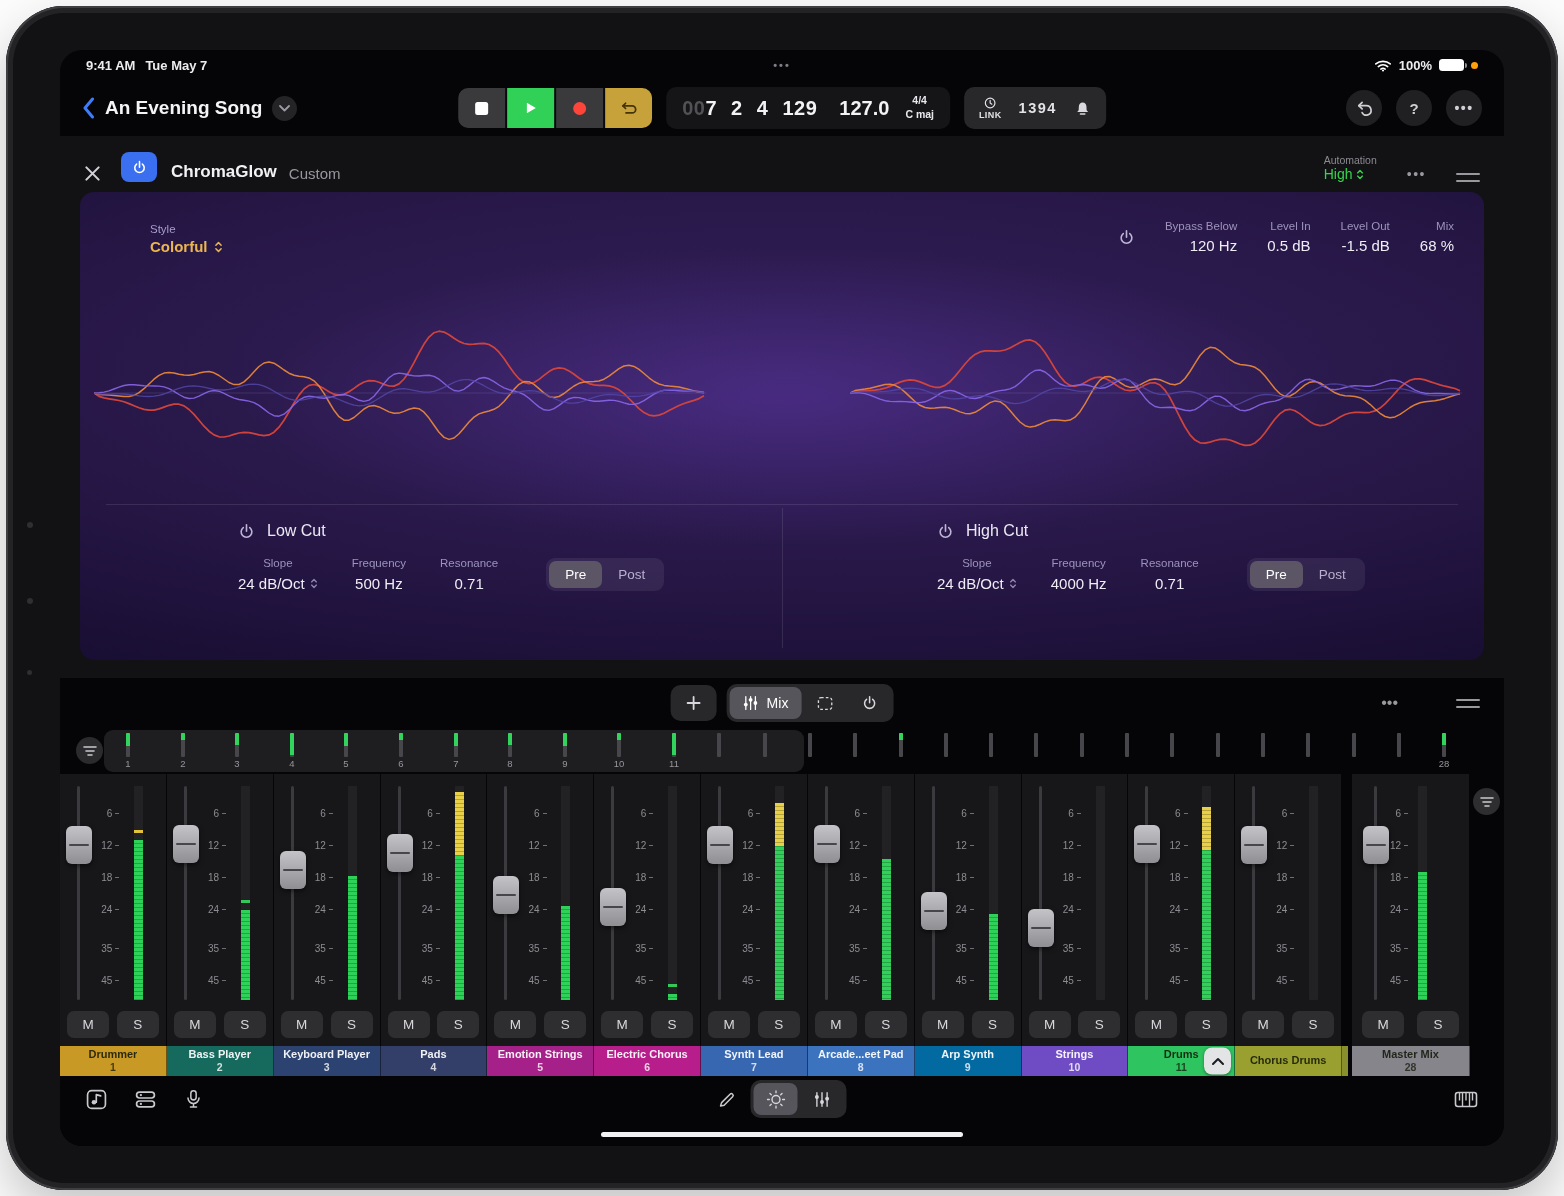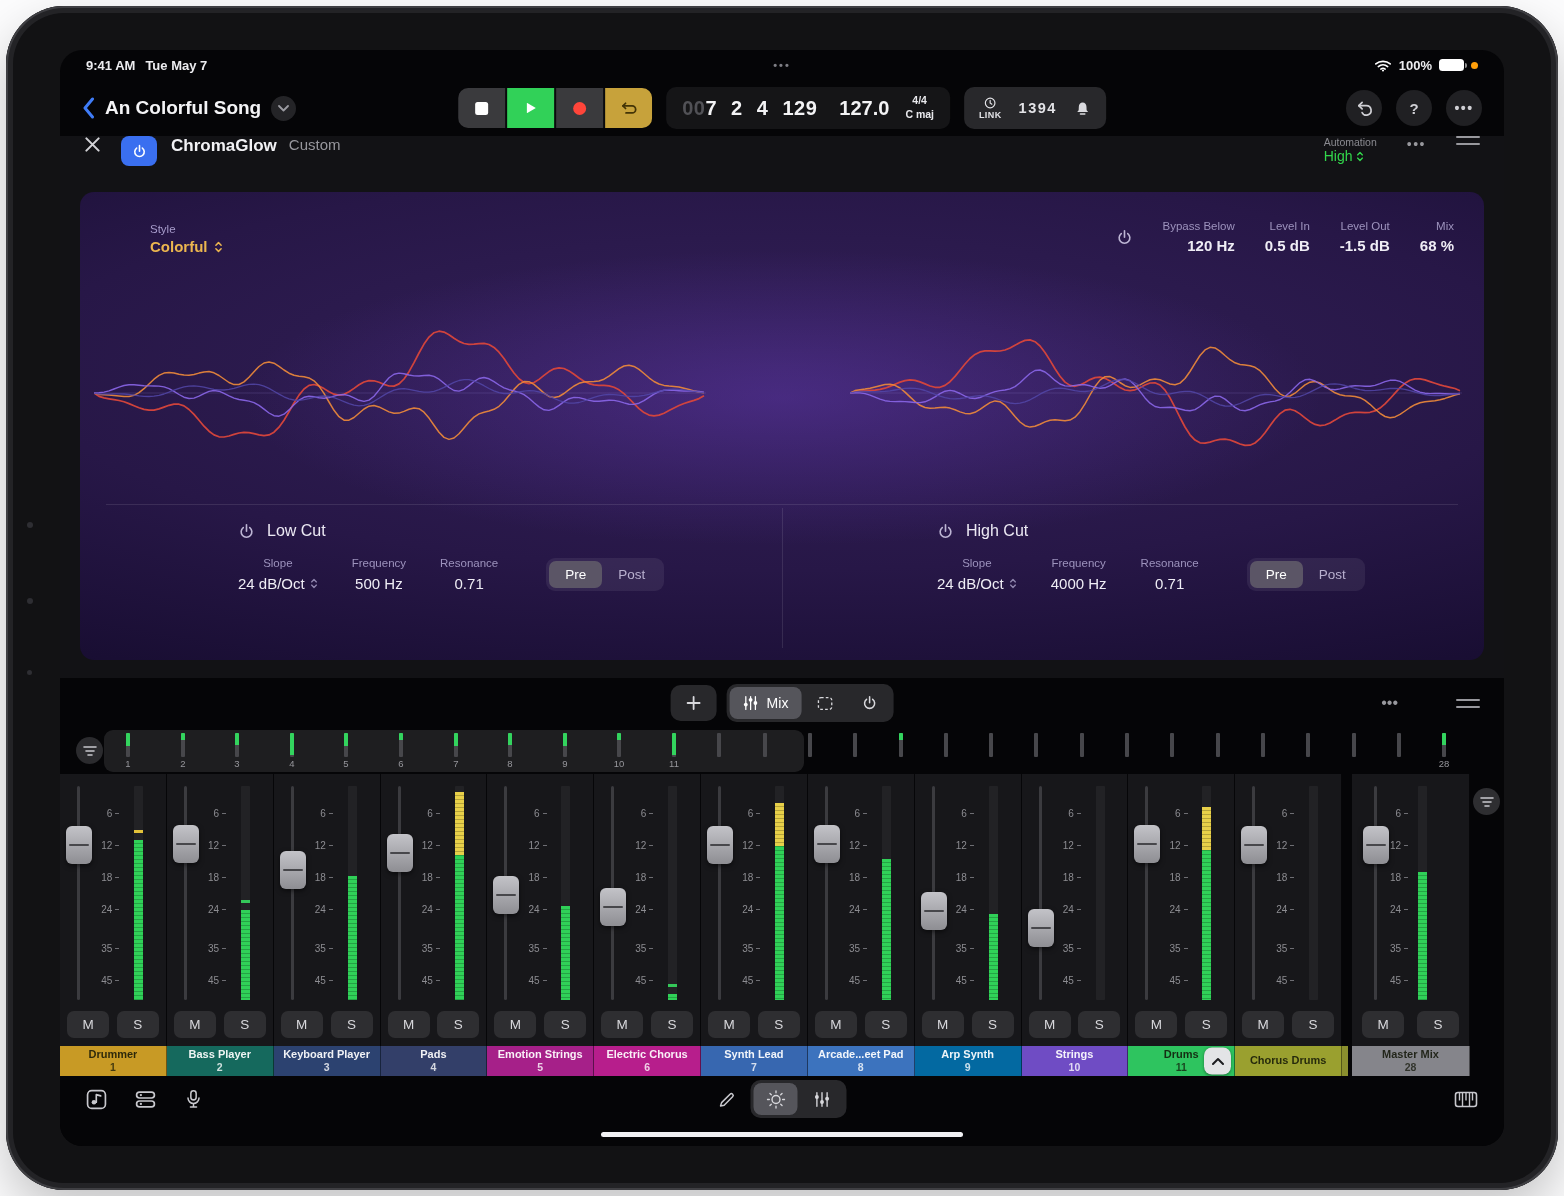--- a/index.html
+++ b/index.html
@@ -42,21 +42,21 @@
   .link-pill { display:flex; align-items:center; background:#28282b; border-radius:10px; height:42px; padding:0 15px; gap:17px; margin-left:14px; }
   .link-block { display:flex; flex-direction:column; align-items:center; gap:1px; color:#e3e3e7; font-size:9px; font-weight:700; letter-spacing:.4px; }
   .countin { font-size:14.5px; font-weight:600; letter-spacing:1.5px; color:#e3e3e7; }
   .bell { color:#dadade; display:flex; }
   .tb-right { margin-left:auto; display:flex; gap:14px; align-items:center; }
   .circ { width:36px; height:36px; border-radius:50%; background:#202023; display:flex; align-items:center; justify-content:center; color:#cfcfd4; font-size:15px; font-weight:700; }
   .dots-txt { font-size:14px; letter-spacing:1.5px; color:#cfcfd4; }
 
   
   .plugin-window { flex:1; display:flex; flex-direction:column; background:#121215; }
-  .plugin-header { height:52px; display:flex; align-items:flex-start; padding:0 24px; }
+  .plugin-header { height:52px; display:flex; align-items:flex-end; padding:6px 24px; }
   .x-btn { color:#d2d2d6; display:flex; margin-right:20px; }
   .pwr-btn { width:36px; height:30px; border-radius:8px; background:#3a6ff0; color:#fff; display:flex; align-items:center; justify-content:center; margin-right:14px; }
   .pl-name { font-size:17px; font-weight:700; color:#f2f2f5; }
   .pl-preset { font-size:15px; color:#97979d; margin-left:12px; }
   .auto-block { margin-left:auto; }
   .auto-label { font-size:10.5px; color:#8a8a90; }
   .auto-mode { font-size:14px; color:#32d74b; display:flex; align-items:center; gap:4px; font-weight:500; }
   .hdr-dots { margin-left:30px; color:#98989d; font-size:14px; letter-spacing:1.5px; }
   .grab { margin-left:30px; display:flex; flex-direction:column; gap:5px; }
   .grab span { width:24px; height:2px; background:#98989d; border-radius:1px; display:block; }
@@ -69,21 +69,21 @@
   .panel-top { position:absolute; top:22px; left:26px; right:30px; display:flex; align-items:flex-start; z-index:3; }
   .model-box { background:rgba(255,255,255,0.065); border-radius:10px; padding:9px 14px; }
   .mini-label { font-size:11.5px; color:#a79ccb; margin-bottom:3px; }
   .gold-value { font-size:16px; font-weight:600; color:#ecb64f; display:flex; align-items:center; gap:6px; }
   .style-box { margin-left:44px; padding-top:9px; }
   .style-box .gold-value { font-size:15px; }
   .top-right { margin-left:auto; display:flex; align-items:center; gap:30px; padding-top:6px; }
   .picon { color:#bdb5d4; display:flex; }
   .tparam { text-align:right; }
   .tparam .plabel { font-size:11.5px; color:#9d93bd; margin-bottom:5px; }
-  .tparam .pvalue { font-size:15px; color:#efedf5;font-weight:bold; }
+  .tparam .pvalue { font-size:15px; color:#efedf5; }
 
   .drive-cluster { position:absolute; left:50%; top:88px; transform:translateX(-50%); text-align:center; z-index:3; }
   .drive-label { font-size:15px; color:#d9d4e8; }
   .drive-value { font-size:19px; font-weight:600; color:#f5f3f9; margin-top:3px; }
   .drive-knob { margin-top:4px; width:126px; height:126px; }
 
   .waves { position:absolute; top:90px; height:222px; z-index:1; }
   .waves-left { left:14px; width:612px; }
   .waves-right { left:calc(50% + 68px); width:612px; }
   .waves svg { width:100%; height:100%; }
@@ -197,21 +197,21 @@
         <span class="mic-dot"></span>
       </div>
     </div>
 
     <div class="main-toolbar">
       <span class="back-btn">
         <svg width="13" height="22" viewBox="0 0 13 22">
             <path d="M10.5 2 L3 11 L10.5 20" fill="none" stroke="currentColor" stroke-width="3" stroke-linecap="round" stroke-linejoin="round"></path>
           </svg>
       </span>
-      <span class="song-title">An Colorful Song</span>
+      <span class="song-title">An Evening Song</span>
       <span class="title-chev">
         <svg width="11" height="7" viewBox="0 0 11 7">
             <path d="M1 1 L5.5 5.5 L10 1" fill="none" stroke="currentColor" stroke-width="1.8" stroke-linecap="round" stroke-linejoin="round"></path>
           </svg>
       </span>
 
       <div class="transport-cluster">
         <div class="transport">
           <div class="t-btn">
               <span class="stop-sq"></span>

